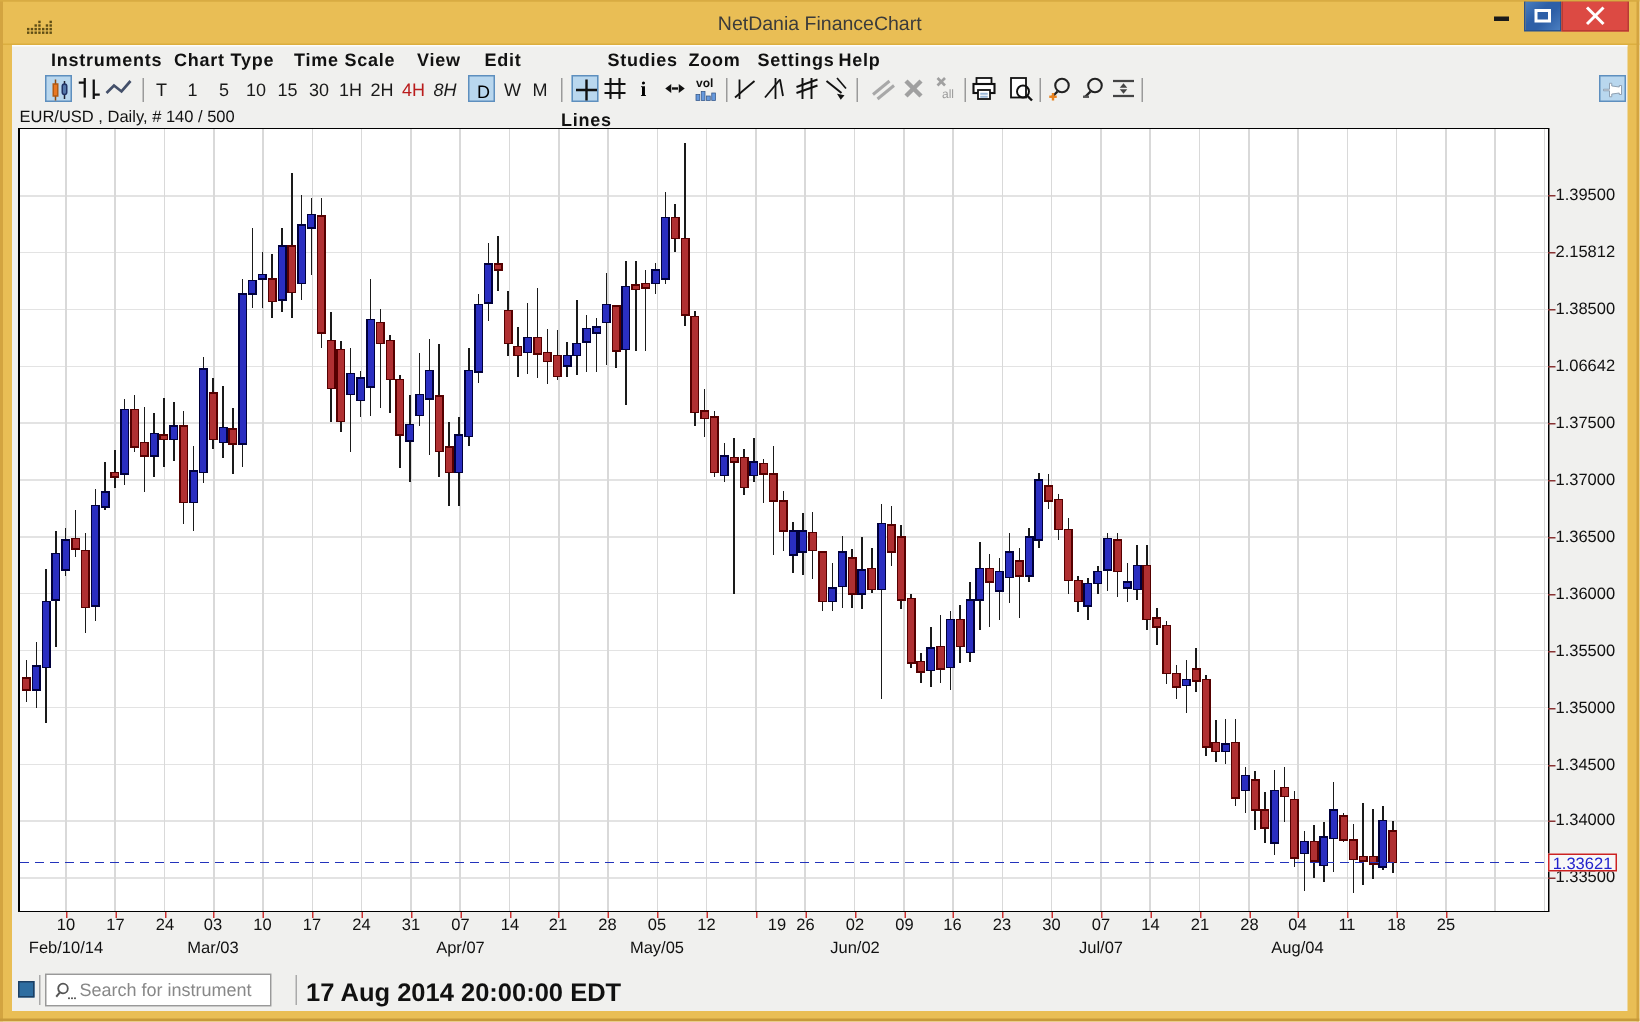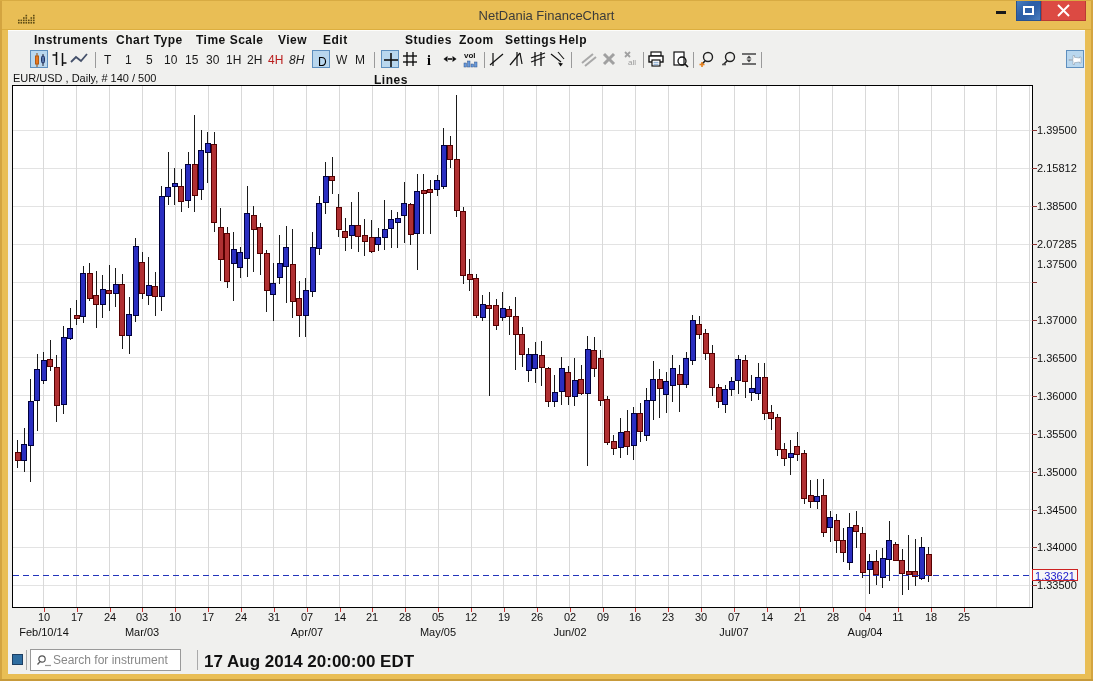--- a/index.html
+++ b/index.html
@@ -413,23 +413,23 @@
     <rect x="0.5" y="0.5" width="1020" height="522" fill="none" stroke="#000000" stroke-width="1"></rect>
   </svg>
 
 <div class="tickR" style="top:130px"></div>
 <div class="plbl" style="top:124px">1.39500</div>
 <div class="tickR" style="top:168px"></div>
 <div class="plbl" style="top:162px">2.15812</div>
 <div class="tickR" style="top:206px"></div>
 <div class="plbl" style="top:200px">1.38500</div>
 <div class="tickR" style="top:244px"></div>
-<div class="plbl" style="top:238px">2.07285</div>
+<div class="plbl" style="top:238px">1.06642</div>
 <div class="tickR" style="top:282px"></div>
-<div class="plbl" style="top:258px">1.37500</div>
+<div class="plbl" style="top:276px">1.37500</div>
 <div class="tickR" style="top:320px"></div>
 <div class="plbl" style="top:314px">1.37000</div>
 <div class="tickR" style="top:358px"></div>
 <div class="plbl" style="top:352px">1.36500</div>
 <div class="tickR" style="top:396px"></div>
 <div class="plbl" style="top:390px">1.36000</div>
 <div class="tickR" style="top:434px"></div>
 <div class="plbl" style="top:428px">1.35500</div>
 <div class="tickR" style="top:472px"></div>
 <div class="plbl" style="top:466px">1.35000</div>
@@ -467,21 +467,21 @@
 <div class="tickB" style="left:372px"></div>
 <div class="dlbl" style="left:358px">21</div>
 <div class="tickB" style="left:405px"></div>
 <div class="dlbl" style="left:391px">28</div>
 <div class="tickB" style="left:438px"></div>
 <div class="dlbl" style="left:424px">05</div>
 <div class="mlbl" style="left:398px">May/05</div>
 <div class="tickB" style="left:471px"></div>
 <div class="dlbl" style="left:457px">12</div>
 <div class="tickB" style="left:504px"></div>
-<div class="dlbl" style="left:490px">19</div>
+<div class="dlbl" style="left:504px">19</div>
 <div class="tickB" style="left:537px"></div>
 <div class="dlbl" style="left:523px">26</div>
 <div class="tickB" style="left:570px"></div>
 <div class="dlbl" style="left:556px">02</div>
 <div class="mlbl" style="left:530px">Jun/02</div>
 <div class="tickB" style="left:603px"></div>
 <div class="dlbl" style="left:589px">09</div>
 <div class="tickB" style="left:635px"></div>
 <div class="dlbl" style="left:621px">16</div>
 <div class="tickB" style="left:668px"></div>

